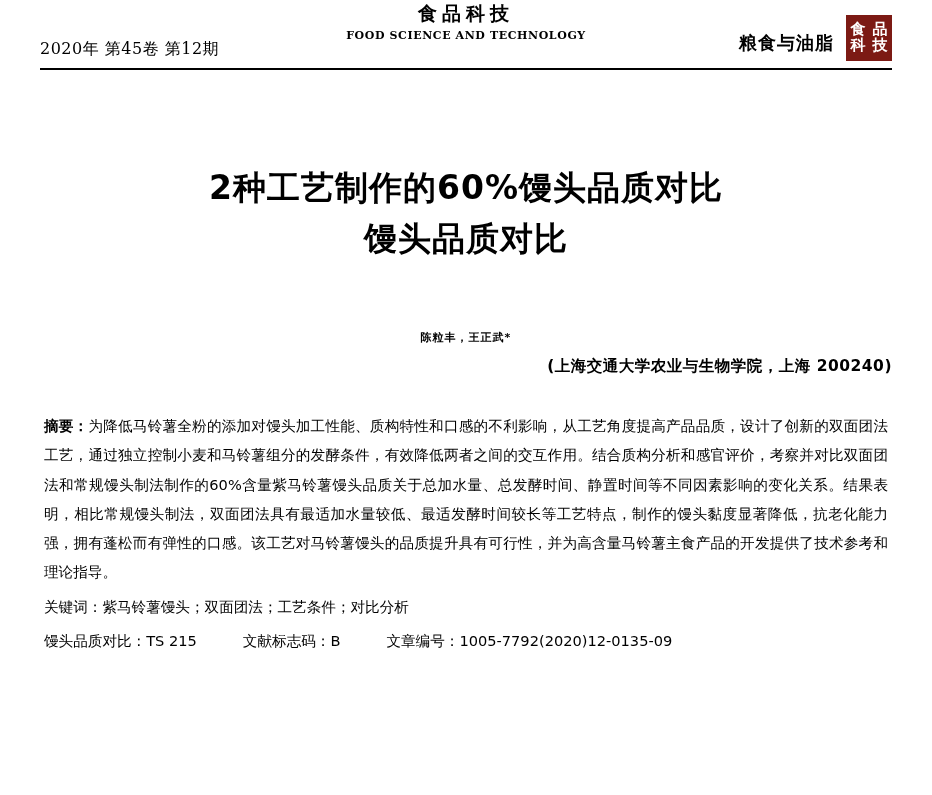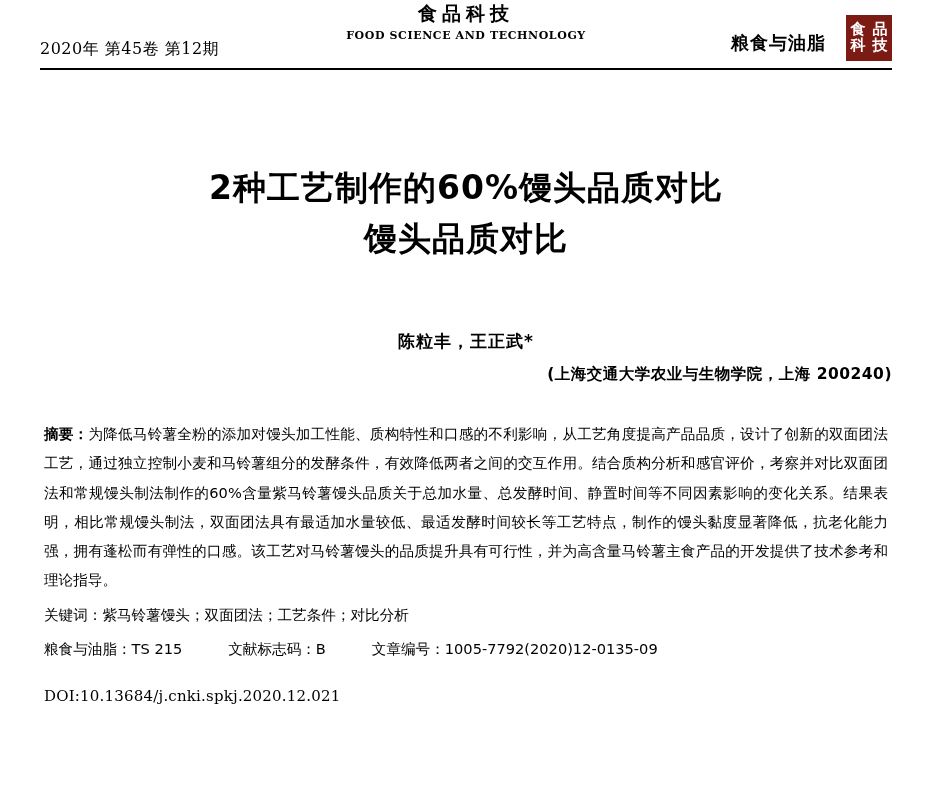--- a/index.html
+++ b/index.html
@@ -58,21 +58,21 @@
     font-family: "DejaVu Serif", "Liberation Serif", serif;
     font-weight: bold;
     font-size: 11px;
     letter-spacing: 0.6px;
     line-height: 1.3;
     margin-top: 1px;
   }
   .masthead-right {
     display: flex;
     align-items: flex-end;
-    gap: 20px;
+    gap: 12px;
     padding-bottom: 1px;
   }
   .sister-journal {
     font-family: "DejaVu Sans", "Liberation Sans", sans-serif;
     font-weight: bold;
     font-size: 18px;
     letter-spacing: 1px;
     white-space: nowrap;
     padding-bottom: 6px;
   }
@@ -112,21 +112,21 @@
     letter-spacing: 1px;
     line-height: 1.55;
   }
 
   
   .authors {
     margin-top: 66px;
     text-align: center;
     font-family: "DejaVu Sans", "Liberation Sans", sans-serif;
     font-weight: bold;
-    font-size: 17px;
+    font-size: 11px;
     letter-spacing: 1px;
   }
   .affiliation {
     margin-top: 11px;
     text-align: right;
     font-family: "DejaVu Sans", "Liberation Sans", sans-serif;
     font-weight: bold;
     font-size: 15.5px;
     letter-spacing: 0.5px;
   }
@@ -202,21 +202,20 @@
 
   <div class="authors">陈粒丰，王正武*</div>
   <div class="affiliation">(上海交通大学农业与生物学院，上海 200240)</div>
 
   <div class="abstract-block">
     <div class="abstract"><span class="lead">摘要：</span><span>为降低马铃薯全粉的添加对馒头加工性能、质构特性和口感的不利影响，从工艺角度提高产品品质，设计了创新的双面团法工艺，通过独立控制小麦和马铃薯组分的发酵条件，有效降低两者之间的交互作用。结合质构分析和感官评价，考察并对比双面团法和常规馒头制法制作的60%含量紫马铃薯馒头品质关于总加水量、总发酵时间、静置时间等不同因素影响的变化关系。结果表明，相比常规馒头制法，双面团法具有最适加水量较低、最适发酵时间较长等工艺特点，制作的馒头黏度显著降低，抗老化能力强，拥有蓬松而有弹性的口感。该工艺对马铃薯馒头的品质提升具有可行性，并为高含量马铃薯主食产品的开发提供了技术参考和理论指导。</span></div>
 
     <div class="keywords"><span>关键词：</span><span>紫马铃薯馒头；双面团法；工艺条件；对比分析</span></div>
 
     <div class="clc-row">
-      <div class="seg"><span>粮食与油脂：</span><span>TS 215</span></div>
+      <div class="seg"><span>馒头品质对比：</span><span>TS 215</span></div>
       <div class="seg"><span>文献标志码：</span><span>B</span></div>
       <div class="seg"><span>文章编号：</span><span>1005-7792(2020)12-0135-09</span></div>
     </div>
 
-    <div class="doi">DOI:10.13684/j.cnki.spkj.2020.12.021</div>
   </div>
 
 </div>
 
 </body></html>

